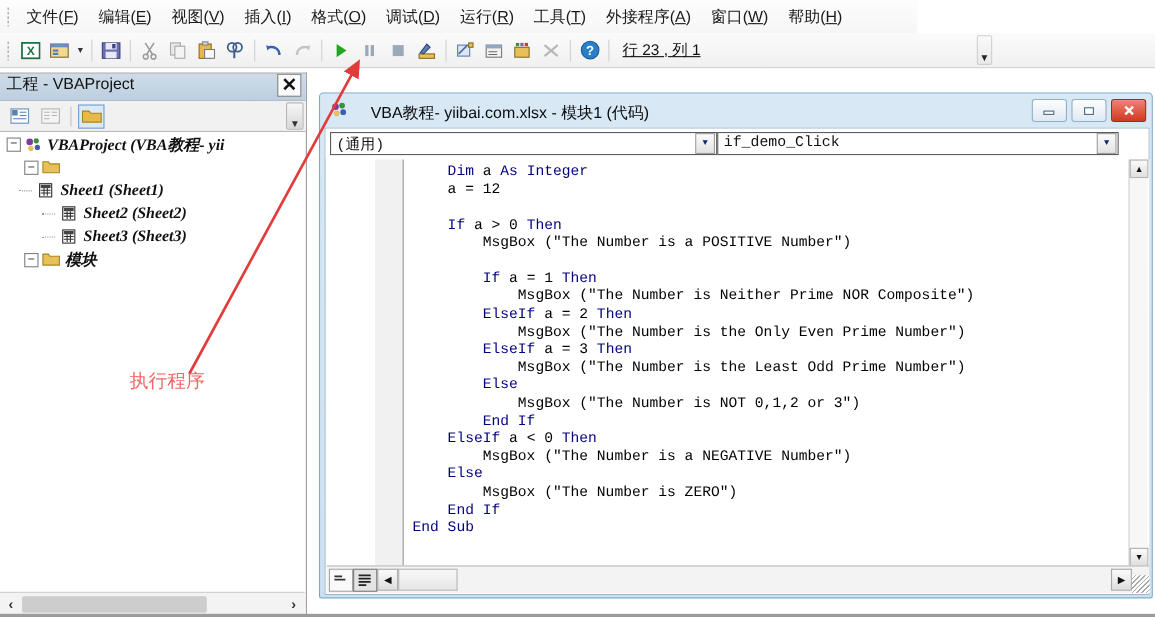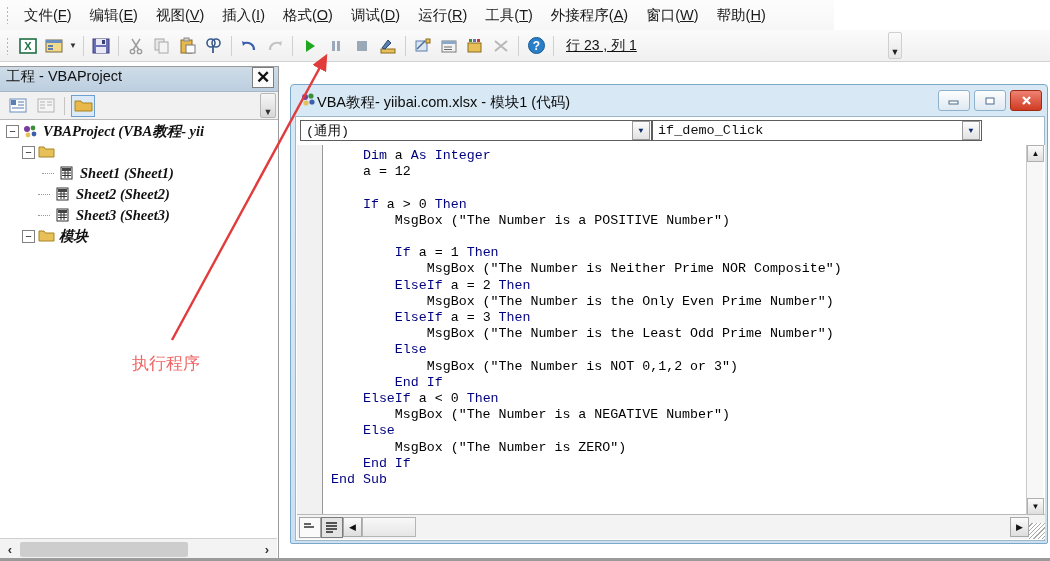--- a/index.html
+++ b/index.html
@@ -153,21 +153,21 @@
     background: linear-gradient(to bottom,#d8e9f5 0%,#cbe1f2 100%);
     border: 1px solid #7ba7c9;
     border-radius: 4px 4px 2px 2px;
     padding: 3px;
   }
   .cw-title {
     height: 28px; display: flex; align-items: center;
     padding-left: 6px; position: relative;
   }
   .cw-title-text {
-    font-size: 14.5px; color: #0b0b0b; margin-left: 0; white-space: nowrap;
+    font-size: 14.5px; color: #0b0b0b; margin-left: 20px; white-space: nowrap;
   }
   .cw-buttons { position: absolute; right: 2px; top: 2px; display: flex; gap: 4px; }
   .cw-btn {
     width: 32px; height: 21px; border: 1px solid #8fb2cc;
     background: linear-gradient(to bottom,#fdfdfd,#dfe9f2);
     border-radius: 3px;
     display: flex; align-items: center; justify-content: center;
   }
   .cw-btn.close {
     background: linear-gradient(to bottom,#ef8272,#cf3a22);
@@ -185,33 +185,34 @@
     padding: 3px 4px; gap: 0; background: #fff;
   }
   .dd {
     height: 21px; border: 1px solid #5d5d5d; background: #fff;
     display: flex; align-items: center; justify-content: space-between;
     font-family: "Liberation Mono", monospace;
     font-size: 13.5px; color: #111;
     padding-left: 5px;
   }
   .dd.left { width: 352px; }
-  .dd.right { width: 330px; }
+  .dd.right { width: 365px; }
   .dd-arrow {
     width: 18px; height: 19px; margin: 0 1px;
     border: 1px solid #9b9b9b;
     background: linear-gradient(to bottom,#fcfcfc,#e2e2e2);
     display: flex; align-items: center; justify-content: center;
     font-size: 8px; color: #0b2a6b;
   }
   .cw-code-area {
     position: absolute; left: 1px; top: 28px;
     width: 748px; height: 370px;
     background: #fff;
     display: flex;
+    padding-left: 44px;
   }
   .margin-ind {
     width: 26px; height: 100%;
     background: #f1f1f1; border-right: 1px solid #9a9a9a;
     flex: none;
   }
   .code-text {
     flex: 1;
     font-family: "Liberation Mono", monospace;
     font-size: 13.3px;
@@ -263,25 +264,24 @@
   .hsb-track { flex: 1; background: #f7f7f7; }
   .resizer {
     width: 16px; height: 16px;
     background: repeating-linear-gradient(135deg,#fff 0 2px,#a8a8a8 2px 3px);
     align-self: flex-end;
   }
 
   
   .annot-svg { position: absolute; left: 0; top: 0; width: 1050px; height: 561px; pointer-events: none; }
   .annot-text {
-    position: absolute; left: 118px; top: 352px;
+    position: absolute; left: 118px; top: 335px;
     font-size: 17px; color: #f06666;
     font-family: "Liberation Sans", sans-serif;
     white-space: nowrap;
-    margin-left: 14px;
   }
 
   
   .outer-bottom {
     position: absolute; left: 0; bottom: 0; width: 1050px; height: 3px;
     background: #9b9b9b;
   }
 </style>
 </head>
 <body>
@@ -486,21 +486,21 @@
               <circle cx="12" cy="10" r="2.4" fill="#3b5fae"></circle>
             </svg></span>
           <span class="lbl">VBAProject (VBA教程- yii</span>
         </div>
         <div class="tnode bold" style="padding-left: 22px;">
           <span class="expander">−</span>
           <span class="icn"><svg width="17" height="14" viewBox="0 0 17 14">
               <path d="M1 2 L6 2 L7.3 4 L16 4 L16 12 L1 12 Z" fill="#e8c05a" stroke="#a8851e"></path>
             </svg></span>
         </div>
-        <div class="tnode bold" style="padding-left: 42px;">
+        <div class="tnode bold" style="padding-left: 17px;">
           <span class="dotline"></span>
           <span class="spacer" style="width: 4px;"></span>
           <span class="icn"><svg width="17" height="15" viewBox="0 0 17 15">
               <rect x="2" y="1" width="11" height="12" fill="#fff" stroke="#333"></rect>
               <rect x="3" y="2" width="9" height="3" fill="#444"></rect>
               <path d="M3 7 L12 7 M3 9.5 L12 9.5 M6 5 L6 12 M9 5 L9 12" stroke="#333"></path>
             </svg></span>
           <span class="lbl">Sheet1 (Sheet1)</span>
         </div>
         <div class="tnode bold" style="padding-left: 38px;">

